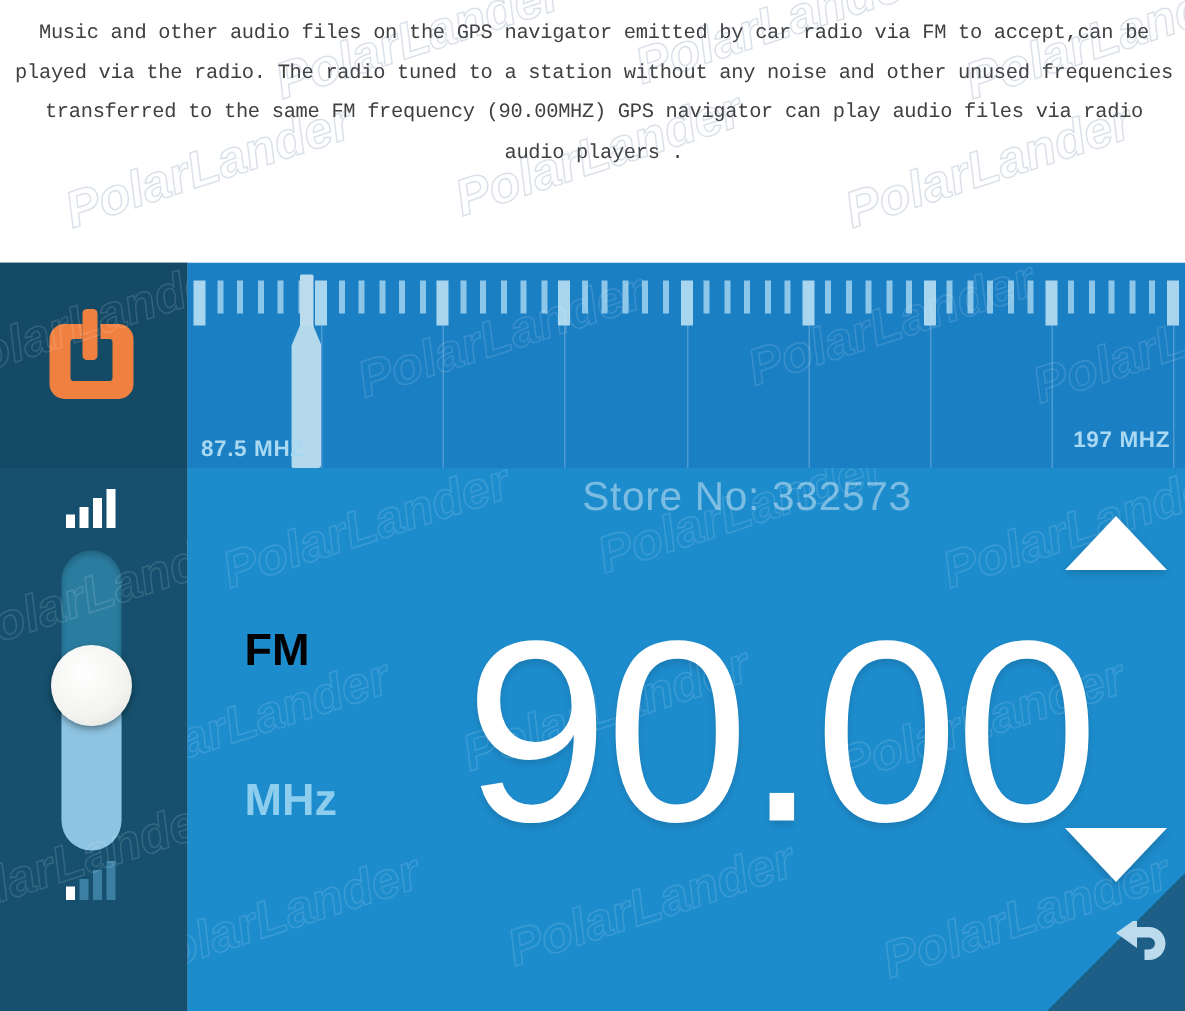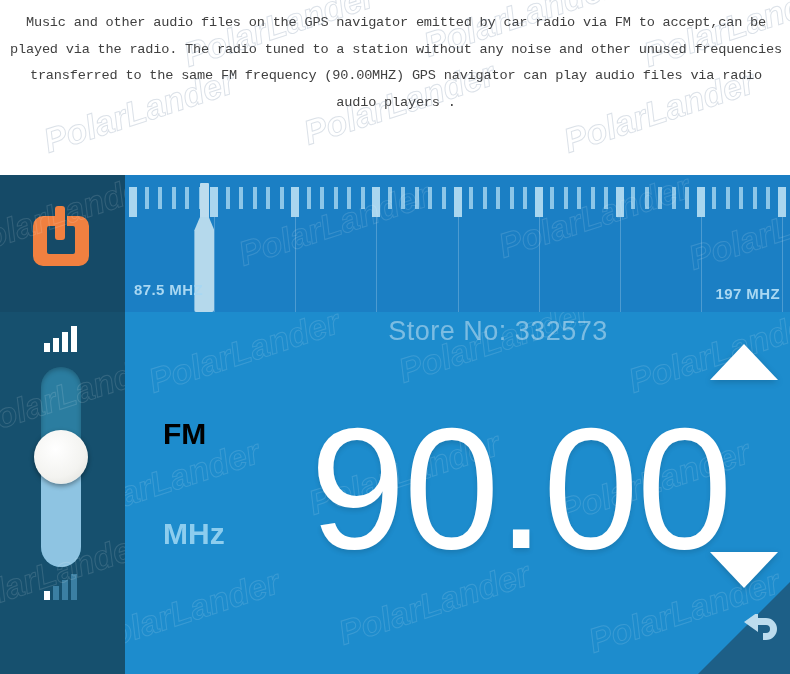--- a/index.html
+++ b/index.html
@@ -72,21 +72,21 @@
   #needle .stem{
     position:absolute; left:9px; top:0; width:9px; height:38px;
     background:#bcdcee; border-radius:1px;
   }
   #needle .body{
     position:absolute; left:3px; top:34px; width:20px; height:95px;
     background:#b5d9ec; border-radius:6px 6px 2px 2px;
     clip-path:polygon(28% 0, 72% 0, 100% 14%, 100% 100%, 0 100%, 0 14%);
   }
   #freq-min{
-    position:absolute; left:9px; bottom:14px;
+    position:absolute; left:9px; bottom:4px;
     color:#a9d8f2; font-size:15px; font-weight:bold; letter-spacing:0.4px;
   }
   #freq-max{
     position:absolute; right:10px; bottom:10px;
     color:#a9d8f2; font-size:15px; font-weight:bold; letter-spacing:0.4px;
   }
 
   
   #display{
     position:absolute; left:125px; top:137px; width:665px; height:362px;

